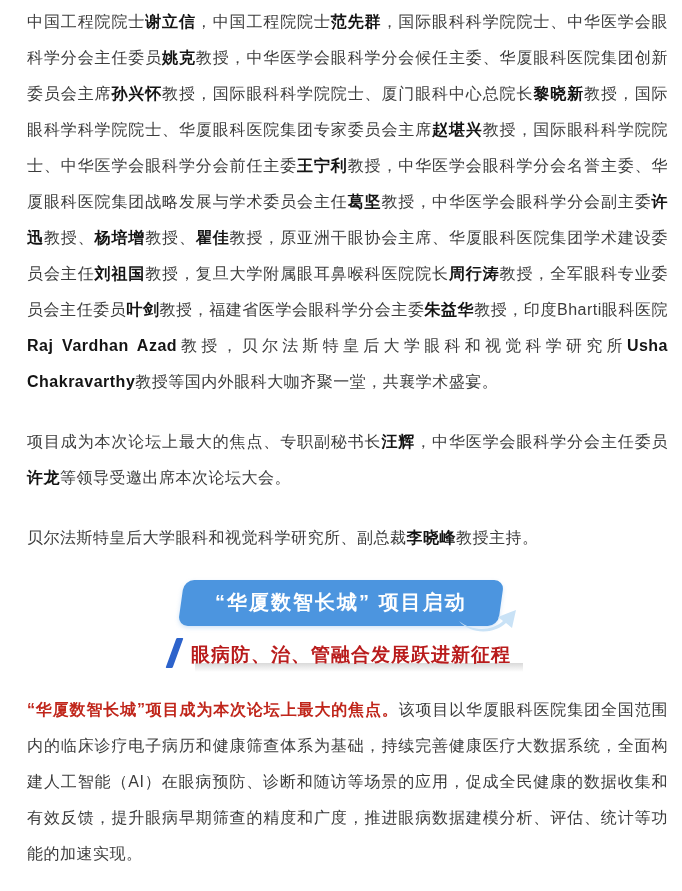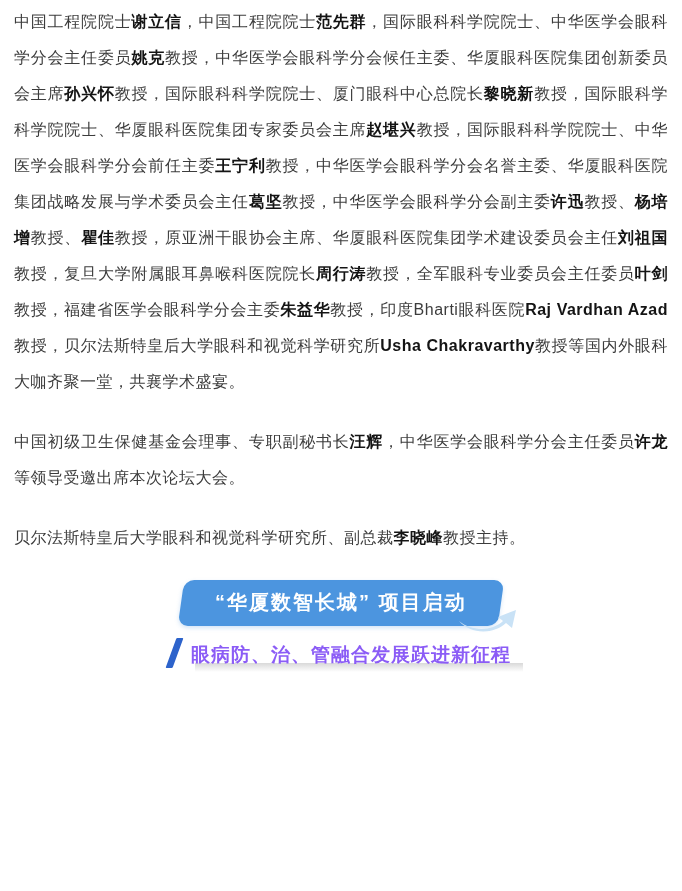--- a/index.html
+++ b/index.html
@@ -9,21 +9,21 @@
     -webkit-font-smoothing:antialiased;
   }
   .article{
     padding:4px 14px 14px 14px;
     font-size:16px;
     letter-spacing:0.5px;
     line-height:36px;
     color:#3c3c3c;
     text-align:justify;
   }
-  .article p{margin:0 0 24px 0;}
+  .article p{margin:0 0 24px 13px;}
   .article p:last-child{margin-bottom:0;}
   span.bold{font-weight:700;color:#141414;}
   span.red{color:#c0261b;}
   span.red.bold{color:#c0261b;font-weight:700;}
 
   
   .banner-row{
     text-align:center;
     margin:18px 0 12px 0;
     line-height:normal;
@@ -54,21 +54,21 @@
     width:62px;
     height:32px;
   }
 
   
   .headline-row{
     text-align:center;
     margin:0 0 24px 0;
     font-size:19px;
     font-weight:700;
-    color:#8b5cf6;
+    color:#b91c1c;
     line-height:normal;
     letter-spacing:1px;
   }
   .slash{
     display:inline-block;
     width:7px;
     height:30px;
     background:var(--slash-blue,#2d63cb);
     transform:skewX(-20deg);
     border-radius:1px;
@@ -92,33 +92,34 @@
     z-index:-1;
   }
 </style>
 </head>
 <body>
 
 <div class="article">
 
   <p><span>中国工程院院士</span><span class="bold">谢立信</span><span>，中国工程院院士</span><span class="bold">范先群</span><span>，国际眼科科学院院士、中华医学会眼科学分会主任委员</span><span class="bold">姚克</span><span>教授，中华医学会眼科学分会候任主委、华厦眼科医院集团创新委员会主席</span><span class="bold">孙兴怀</span><span>教授，国际眼科科学院院士、厦门眼科中心总院长</span><span class="bold">黎晓新</span><span>教授，国际眼科学科学院院士、华厦眼科医院集团专家委员会主席</span><span class="bold">赵堪兴</span><span>教授，国际眼科科学院院士、中华医学会眼科学分会前任主委</span><span class="bold">王宁利</span><span>教授，中华医学会眼科学分会名誉主委、华厦眼科医院集团战略发展与学术委员会主任</span><span class="bold">葛坚</span><span>教授，中华医学会眼科学分会副主委</span><span class="bold">许迅</span><span>教授、</span><span class="bold">杨培增</span><span>教授、</span><span class="bold">瞿佳</span><span>教授，原亚洲干眼协会主席、华厦眼科医院集团学术建设委员会主任</span><span class="bold">刘祖国</span><span>教授，复旦大学附属眼耳鼻喉科医院院长</span><span class="bold">周行涛</span><span>教授，全军眼科专业委员会主任委员</span><span class="bold">叶剑</span><span>教授，福建省医学会眼科学分会主委</span><span class="bold">朱益华</span><span>教授，印度Bharti眼科医院</span><span class="bold">Raj Vardhan Azad</span><span>教授，贝尔法斯特皇后大学眼科和视觉科学研究所</span><span class="bold">Usha Chakravarthy</span><span>教授等国内外眼科大咖齐聚一堂，共襄学术盛宴。</span></p>
 
-  <p><span>中国初级卫生保健基金会理事、专职副秘书长</span><span class="bold">汪辉</span><span>，中华医学会眼科学分会主任委员</span><span class="bold">许龙</span><span>等领导受邀出席本次论坛大会。</span></p>
+  <p><span>项目成为本次论坛上最大的焦点、专职副秘书长</span><span class="bold">汪辉</span><span>，中华医学会眼科学分会主任委员</span><span class="bold">许龙</span><span>等领导受邀出席本次论坛大会。</span></p>
 
   <p><span>贝尔法斯特皇后大学眼科和视觉科学研究所、副总裁</span><span class="bold">李晓峰</span><span>教授主持。</span></p>
 
   <div class="banner-row">
     <span class="banner-wrap">
       <span class="banner">
         <span class="banner-label">“华厦数智长城” 项目启动</span>
       </span>
       <svg class="swoosh" viewBox="0 0 62 32" aria-hidden="true">
         <path d="M2 18 C 14 28, 34 29, 46 18 L 41 14 L 59 7 L 55 25 L 49 20 C 36 32, 13 31, 2 18 Z" fill="#c9e2f6"></path>
       </svg>
     </span>
   </div>
 
   <div class="headline-row">
     <span class="slash"></span><span class="headline-text">眼病防、治、管融合发展跃进新征程</span>
   </div>
 
+  <p><span class="bold red">“华厦数智长城”项目成为本次论坛上最大的焦点。</span><span>该项目以华厦眼科医院集团全国范围内的临床诊疗电子病历和健康筛查体系为基础，持续完善健康医疗大数据系统，全面构建人工智能（AI）在眼病预防、诊断和随访等场景的应用，促成全民健康的数据收集和有效反馈，提升眼病早期筛查的精度和广度，推进眼病数据建模分析、评估、统计等功能的加速实现。</span></p>
 
 </div>
 
 </body></html>

